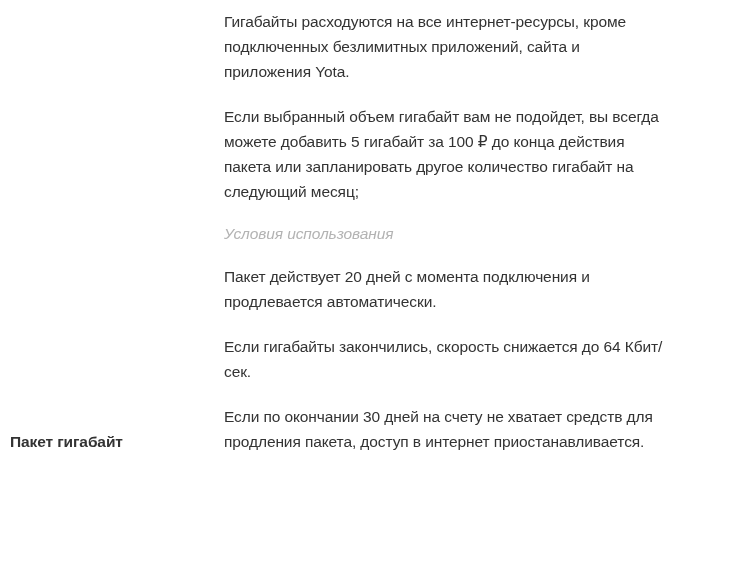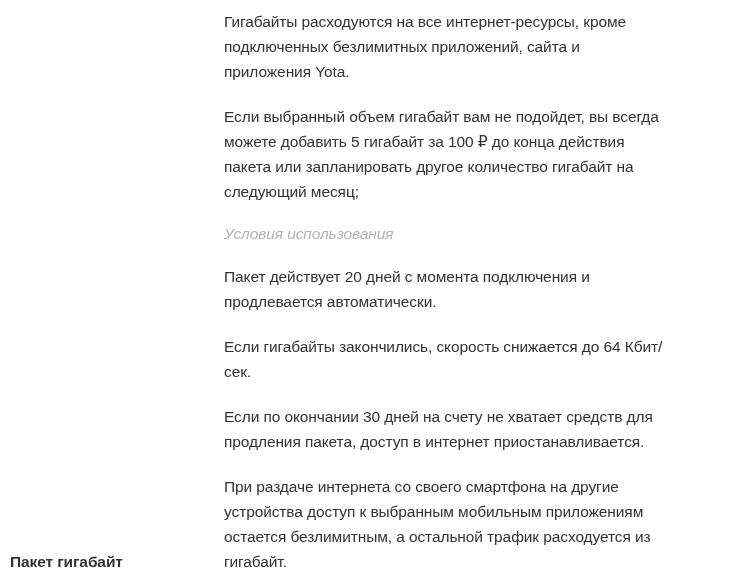--- a/index.html
+++ b/index.html
@@ -66,15 +66,14 @@
 
     <h3 class="subheading">Условия использования</h3>
 
     <p class="para">Пакет действует 20 дней с момента подключения и продлевается автоматически.</p>
 
     <p class="para">Если гигабайты закончились, скорость снижается до 64 Кбит/сек.</p>
 
     <p class="para">Если по окончании 30 дней на счету не хватает средств для продления пакета, доступ в интернет приостанавливается.</p>
 
 
-    <p class="para">При раздаче интернета со своего смартфона на другие устройства доступ к выбранным мобильным приложениям остается безлимитным, а остальной трафик расходуется из гигабайт.</p>
   </div>
 </div>
 
 </body></html>

